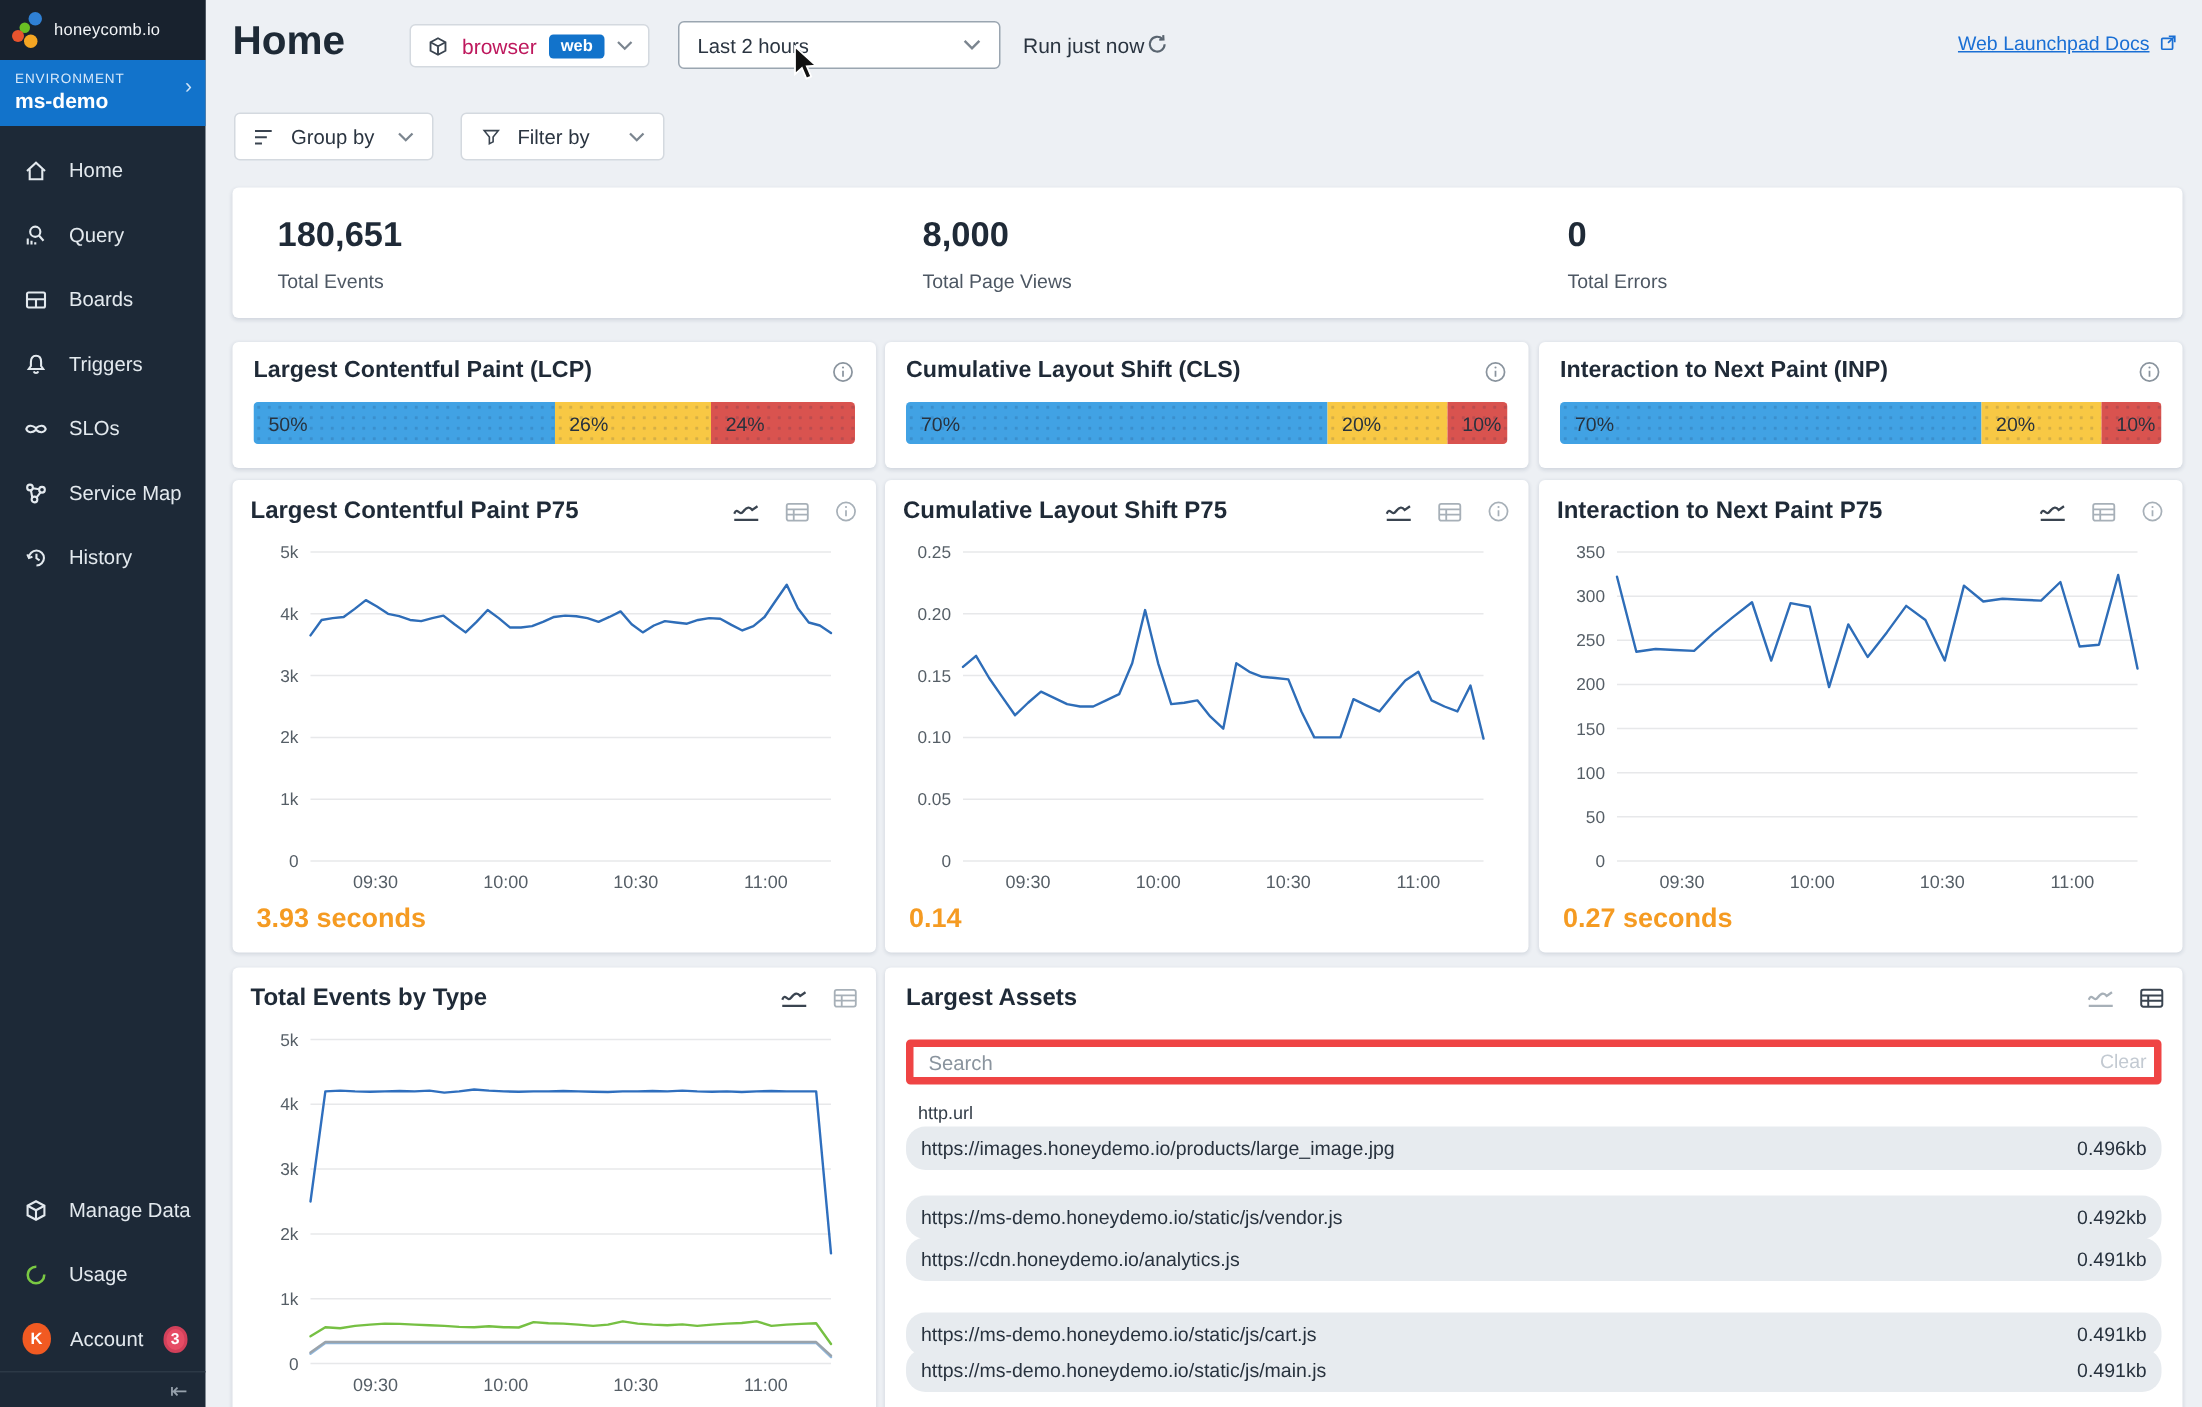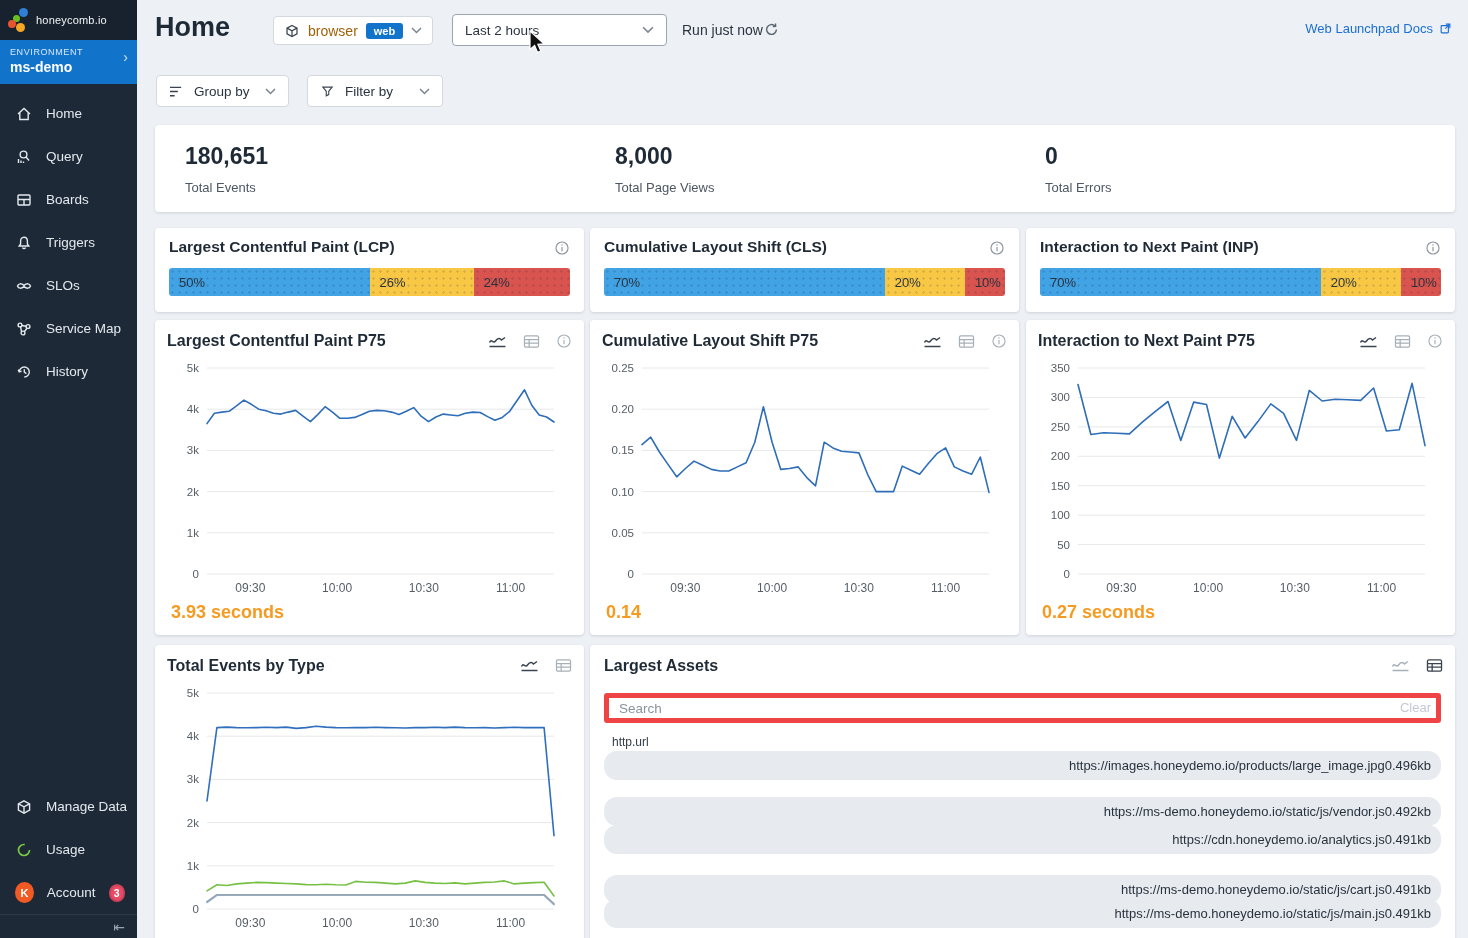--- a/index.html
+++ b/index.html
@@ -22,27 +22,27 @@
   .side-bottom { position:absolute; left:0; right:0; bottom:24px; }
   .avatar { width:21px; height:21px; border-radius:50%; background:#f15a22; color:#fff; font-size:11px; font-weight:bold; display:flex; align-items:center; justify-content:center; }
   .acct-badge { margin-left:auto; margin-right:12px; width:18px; height:18px; border-radius:50%; background:#e64c65; color:#fff; font-size:10.5px; font-weight:bold; display:flex; align-items:center; justify-content:center; border:2px solid #d2405a; }
   .side-footer { position:absolute; left:0; right:0; bottom:0; height:24px; border-top:1px solid #2c3946; color:#97a2ad; display:flex; align-items:center; justify-content:flex-end; padding-right:12px; font-size:14px; cursor:pointer; }
 
   
   .main { position:absolute; left:137px; top:0; right:0; bottom:0; }
   .page-title { position:absolute; left:18px; top:12px; font-size:27px; font-weight:800; color:#1e2a36; }
   .btn { background:#fff; border:1px solid #d4d9df; border-radius:4px; display:flex; align-items:center; cursor:pointer; }
   .dataset-btn { position:absolute; left:136px; top:16px; height:29px; padding:0 10px; gap:8px; }
-  .dataset-btn .lbl { font-size:14px; color:#a16207; }
+  .dataset-btn .lbl { font-size:14px; color:#be185d; }
   .web-badge { background:#1273cb; color:#fff; font-size:11px; font-weight:bold; padding:2px 8px; border-radius:3px; }
   .time-select { position:absolute; left:315px; top:14px; width:215px; height:32px; padding:0 12px; justify-content:space-between; border-color:#9aa5b0; }
   .time-select .lbl { font-size:13.5px; color:#2a3440; }
   .run-row { position:absolute; left:545px; top:21px; display:flex; align-items:center; }
   .run-lbl { font-size:14px; color:#2a3440; }
-  .docs-link { position:absolute; right:16px; top:21px; display:flex; align-items:center; gap:6px; color:#1a6fd4; font-size:13px; cursor:pointer; }
+  .docs-link { position:absolute; right:16px; top:21px; display:flex; align-items:center; gap:6px; color:#1a6fd4; font-size:13px; text-decoration:underline; cursor:pointer; }
   .groupby-btn { position:absolute; left:19px; top:75px; height:32px; width:133px; padding:0 12px; gap:10px; }
   .filterby-btn { position:absolute; left:170px; top:75px; height:32px; width:136px; padding:0 12px; gap:10px; }
   .chip-lbl { font-size:13.5px; color:#2a3440; flex:1; }
 
   
   .card { position:absolute; background:#fff; border-radius:4px; box-shadow:0 1px 3px rgba(23,43,77,.14); }
   .stats-card { left:18px; top:125px; width:1300px; height:87px; }
   .stat { position:absolute; top:18px; }
   .stat-value { font-size:23px; font-weight:bold; color:#1f2a37; }
   .stat-label { font-size:13px; color:#4d5763; margin-top:10px; }
@@ -60,21 +60,21 @@
   .chart-value { position:absolute; left:16px; bottom:12px; font-size:18px; font-weight:bold; color:#f59b22; }
   .plot { position:absolute; left:6px; top:40px; }
 
   .events-card { left:18px; top:645px; width:429px; height:310px; padding:12px; }
   .assets-card { left:453px; top:645px; width:865px; height:310px; padding:12px 14px; }
   .search-wrap { position:absolute; left:14px; right:14px; top:48px; height:30px; }
   .search-wrap input { width:100%; height:100%; border:5px solid #ef4444; border-radius:3px; padding:0 50px 0 10px; font-size:13.5px; font-family:"Liberation Sans",sans-serif; color:#2a3440; }
   .search-wrap input::placeholder { color:#8a949e; }
   .clear-lbl { position:absolute; right:10px; top:7px; font-size:13px; color:#c3cad2; cursor:pointer; }
   .col-header { position:absolute; left:22px; top:90px; font-size:12px; color:#323c47; }
-  .asset-row { position:absolute; left:14px; right:14px; height:29px; background:#e7ebef; border-radius:13px; display:flex; align-items:center; justify-content:flex-end; padding:14px 10px; cursor:pointer; }
+  .asset-row { position:absolute; left:14px; right:14px; height:29px; background:#e7ebef; border-radius:13px; display:flex; align-items:center; justify-content:space-between; padding:14px 10px; cursor:pointer; }
   .asset-url, .asset-size { font-size:13px; color:#28323e; }
 
   svg.icon { display:block; }
   .cursor { position:absolute; z-index:50; pointer-events:none; }
 </style>
 </head>
 <body>
 
 <div class="sidebar">
   <div class="logo-row">

